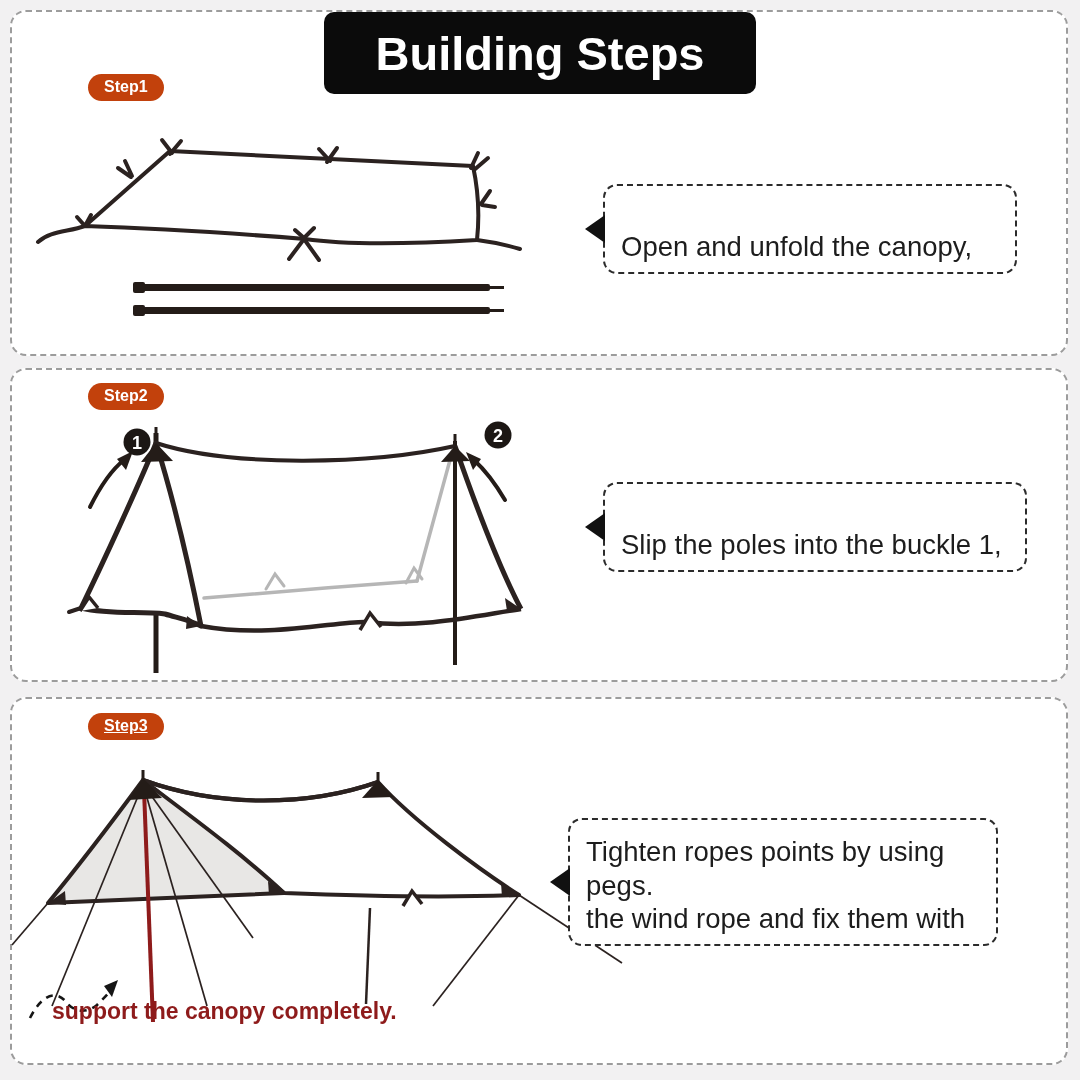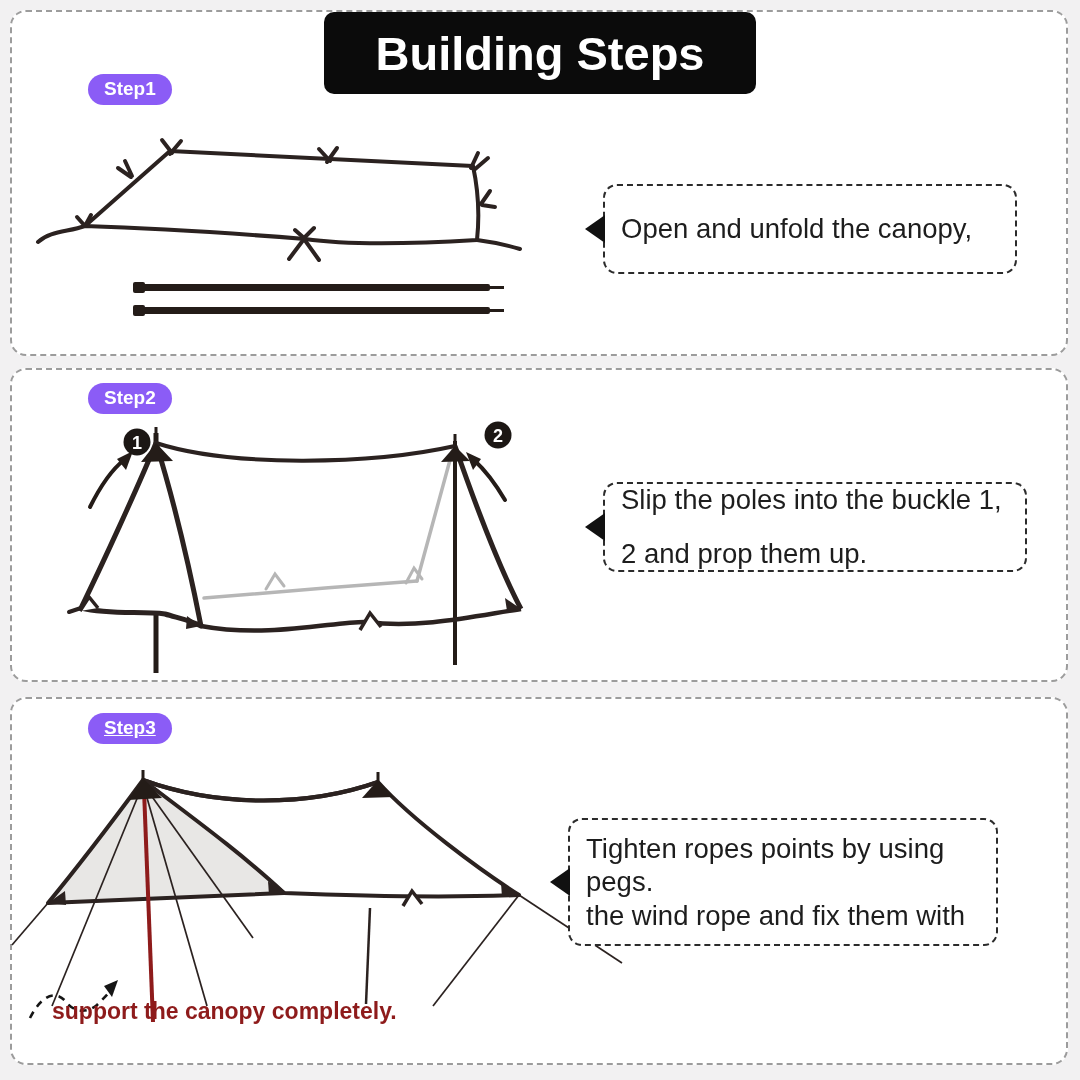--- a/index.html
+++ b/index.html
@@ -7,27 +7,27 @@
   .page{position:relative;width:1080px;height:1080px;background:#f2f1f2;overflow:hidden;}
   .panel{position:absolute;left:10px;width:1058px;background:#ffffff;
          border:2px dashed #9c9c9c;border-radius:16px;box-sizing:border-box;}
   #panel1{top:10px;height:346px;}
   #panel2{top:368px;height:314px;}
   #panel3{top:697px;height:368px;}
   .title-box{position:absolute;left:324px;top:12px;width:432px;height:82px;
              background:#0b0b0b;border-radius:10px;display:flex;align-items:center;justify-content:center;
              z-index:5;}
   .title-box span{color:#ffffff;font-size:47px;font-weight:800;letter-spacing:0px;}
-  .badge{position:absolute;background:#8b5cf6;color:#ffffff;font-weight:800;font-size:19px;
+  .badge{position:absolute;background:#c2410c;color:#ffffff;font-weight:800;font-size:16px;
          padding:4px 16px 5px 16px;border-radius:16px;z-index:4;}
   #badge1{left:88px;top:74px;}
   #badge2{left:88px;top:383px;}
   #badge3{left:88px;top:713px;text-decoration:underline;}
   .callout{position:absolute;border:2px dashed #2b2b2b;border-radius:14px;background:#ffffff;
-           box-sizing:border-box;display:flex;flex-direction:column;justify-content:center;
+           box-sizing:border-box;display:flex;flex-direction:column;justify-content:flex-end;
            padding:8px 16px;z-index:3;}
   .callout .line{font-size:27.5px;color:#1d1d1d;line-height:1.22;white-space:nowrap;}
   #callout1{left:603px;top:184px;width:414px;height:90px;}
   #callout2{left:603px;top:482px;width:424px;height:90px;gap:20px;}
   #callout3{left:568px;top:818px;width:430px;height:128px;}
   .callout-arrow{position:absolute;left:-20px;top:50%;margin-top:-14px;width:0;height:0;
                  border-top:14px solid transparent;border-bottom:14px solid transparent;
                  border-right:20px solid #111111;}
   .illus{position:absolute;z-index:2;}
   #illus1{left:30px;top:118px;}
@@ -146,21 +146,20 @@
   </svg>
 
   <div class="callout" id="callout1">
     <span class="callout-arrow"></span>
     <div class="line">Open and unfold the canopy,</div>
   </div>
 
   <div class="callout" id="callout2">
     <span class="callout-arrow"></span>
     <div class="line">Slip the poles into the buckle 1,</div>
-    <div class="line">2 and prop them up.</div>
   </div>
 
   <div class="callout" id="callout3">
     <span class="callout-arrow"></span>
     <div class="line">Tighten ropes points by using</div>
     <div class="line">pegs.</div>
     <div class="line">the wind rope and fix them with</div>
   </div>
 
   <div class="tips">

